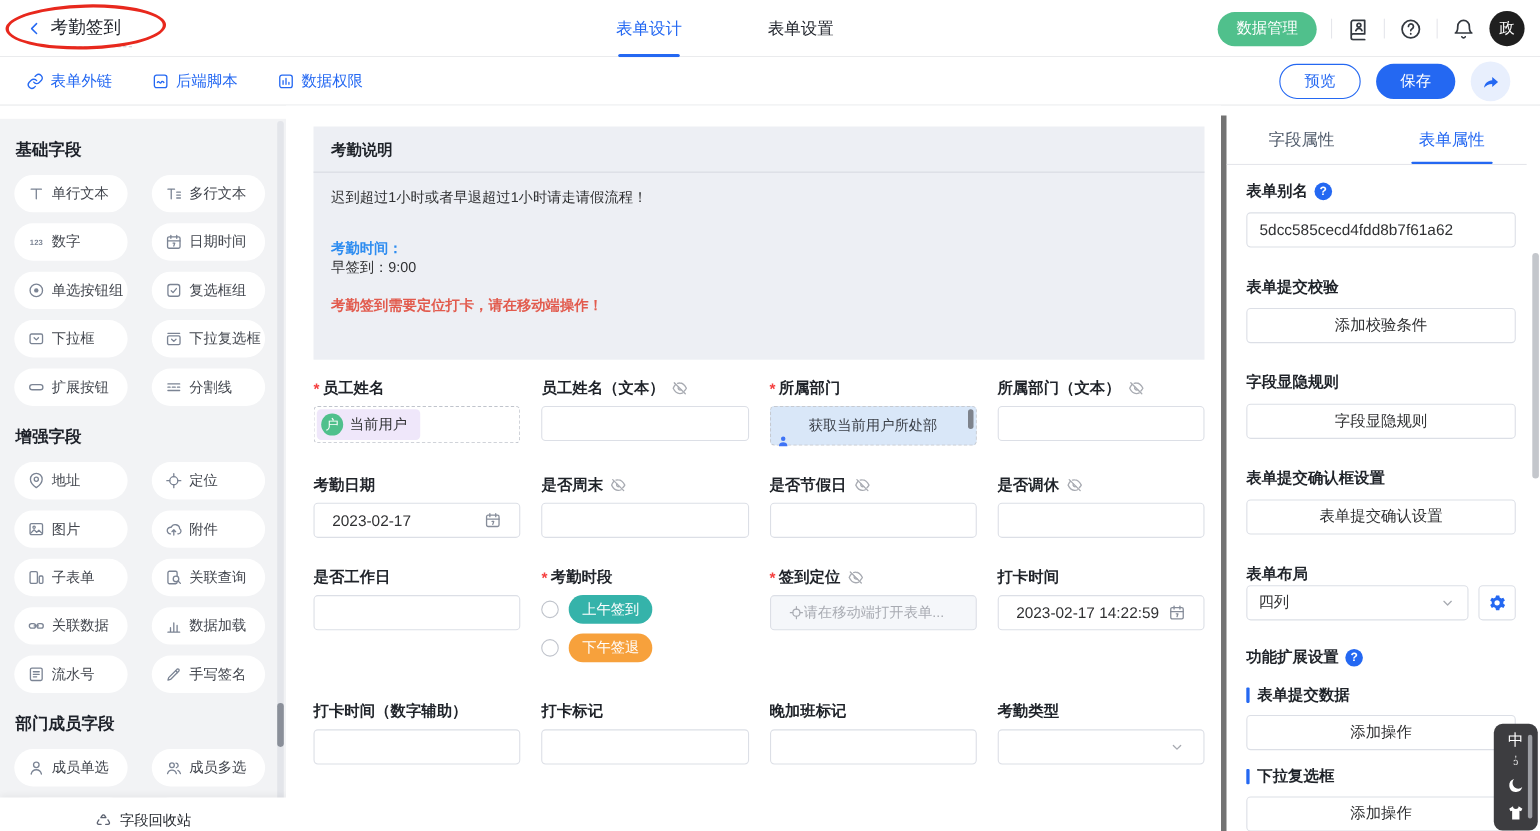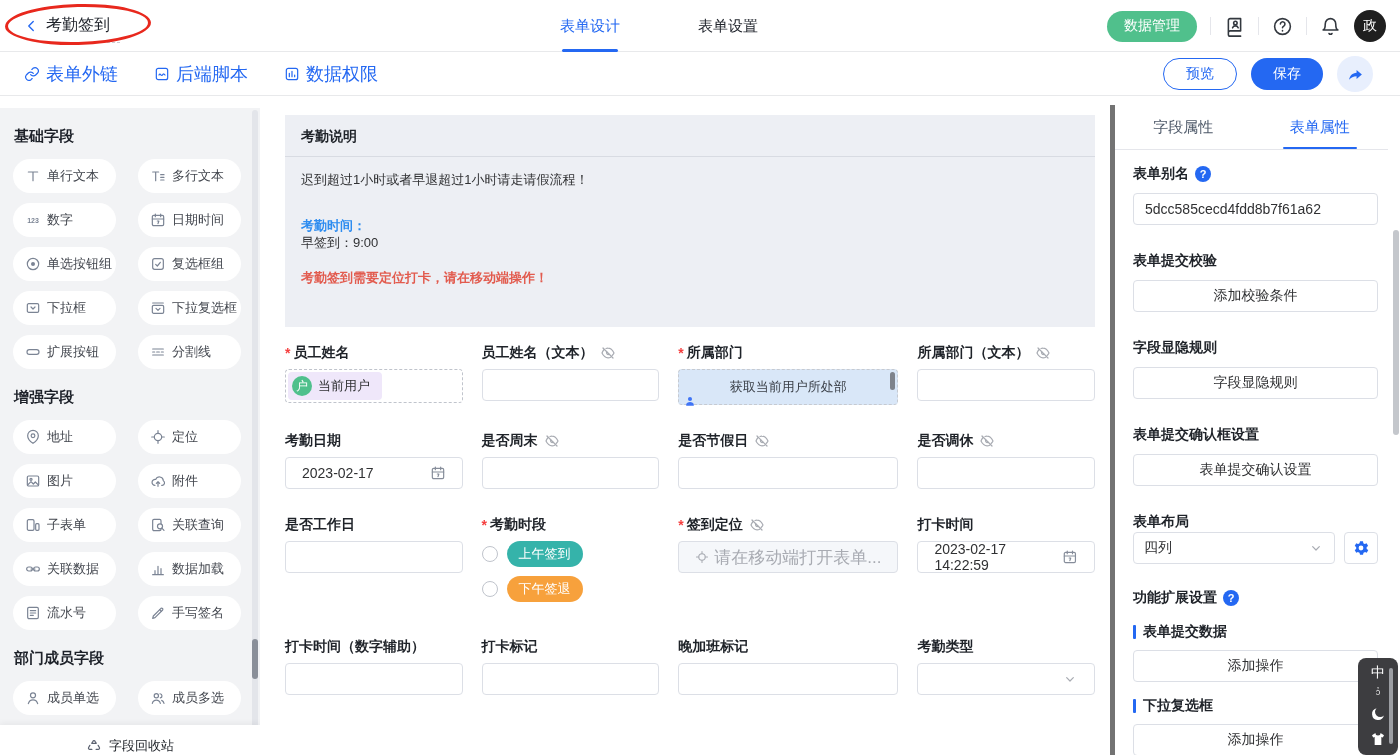--- a/index.html
+++ b/index.html
@@ -25,21 +25,21 @@
     height:31px; padding:0 17px; cursor:pointer; }
   .hd-sep { width:1px; height:18px; background:#e5e6eb; }
   .hd-ic { width:21px; height:21px; color:#33383f; position:relative; cursor:pointer; }
   .avatar { width:32px; height:32px; border-radius:50%; background:#1f1f1f; color:#fff; font-size:14px;
     display:flex; align-items:center; justify-content:center; cursor:pointer; }
 
   
   .toolbar { position:absolute; left:0; top:52px; width:1400px; height:44px; background:#fff;
     border-bottom:1px solid #e8e9eb; }
   .tb-links { position:absolute; left:24px; top:0; height:44px; display:flex; gap:36px; align-items:center; }
-  .tb-link { display:flex; align-items:center; gap:6px; color:#2468f2; font-size:18px; cursor:pointer; }
+  .tb-link { display:flex; align-items:center; gap:6px; color:#2468f2; font-size:14px; cursor:pointer; }
   .tb-link .icn { width:16px; height:16px; }
   .tb-right { position:absolute; right:27px; top:0; height:44px; display:flex; gap:14px; align-items:center; }
   .btn-outline { height:32px; padding:0 22px; border:1px solid #2468f2; color:#2468f2; background:#fff;
     border-radius:16px; font-size:14px; cursor:pointer; }
   .btn-primary { height:32px; padding:0 22px; border:none; color:#fff; background:#2468f2;
     border-radius:16px; font-size:14px; cursor:pointer; }
   .btn-share { width:36px; height:36px; border-radius:50%; border:none; background:#e8effd; color:#2468f2;
     display:flex; align-items:center; justify-content:center; cursor:pointer; }
   .btn-share .icn { width:17px; height:17px; }
 
@@ -69,21 +69,21 @@
   .n-red { color:#e25b4e; font-weight:bold; margin-top:18px; }
   .fgrid { position:absolute; left:25px; top:247px; width:810px; display:grid;
     grid-template-columns:repeat(4,1fr); column-gap:19px; row-gap:26px; }
   .flabel { display:flex; align-items:center; gap:6px; font-size:14px; font-weight:600;
     color:#1f2329; margin-bottom:6px; height:20px; white-space:nowrap; }
   .req { color:#f53f3f; margin-right:-3px; }
   .eye { width:16px; height:16px; color:#a8abb2; }
   .inp { height:32px; border:1px solid #dcdfe6; border-radius:4px; background:#fff;
     display:flex; align-items:center; padding:0 16px; font-size:14px; color:#303133; }
   .inp .cal { margin-left:auto; width:16px; height:16px; color:#868d9a; }
-  .inp.disabled { background:#f5f7fa; color:#a8abb2; font-size:17px; gap:5px; }
+  .inp.disabled { background:#f5f7fa; color:#a8abb2; font-size:13px; }
   .inp.disabled .icn { width:14px; height:14px; flex:none; color:#a8abb2; }
   .inp .ph { overflow:hidden; white-space:nowrap; text-overflow:ellipsis; }
   .dashed-box { height:34px; border:1px dashed #c0c4cc; border-radius:4px; display:flex;
     align-items:center; padding:2px; background:#fff; }
   .user-tag { display:inline-flex; align-items:center; gap:6px; background:#efe7fa; border-radius:4px;
     height:28px; padding:0 12px 0 4px; font-size:13px; color:#303133; cursor:pointer; }
   .tag-ic { width:20px; height:20px; border-radius:50%; background:#4fc08c; color:#fff; font-size:12px;
     display:flex; align-items:center; justify-content:center; }
   .dept-box { position:relative; height:36px; border:1px dashed #c6cad1; border-radius:4px;
     background:#d9e7f8; display:flex; align-items:center; justify-content:center;

